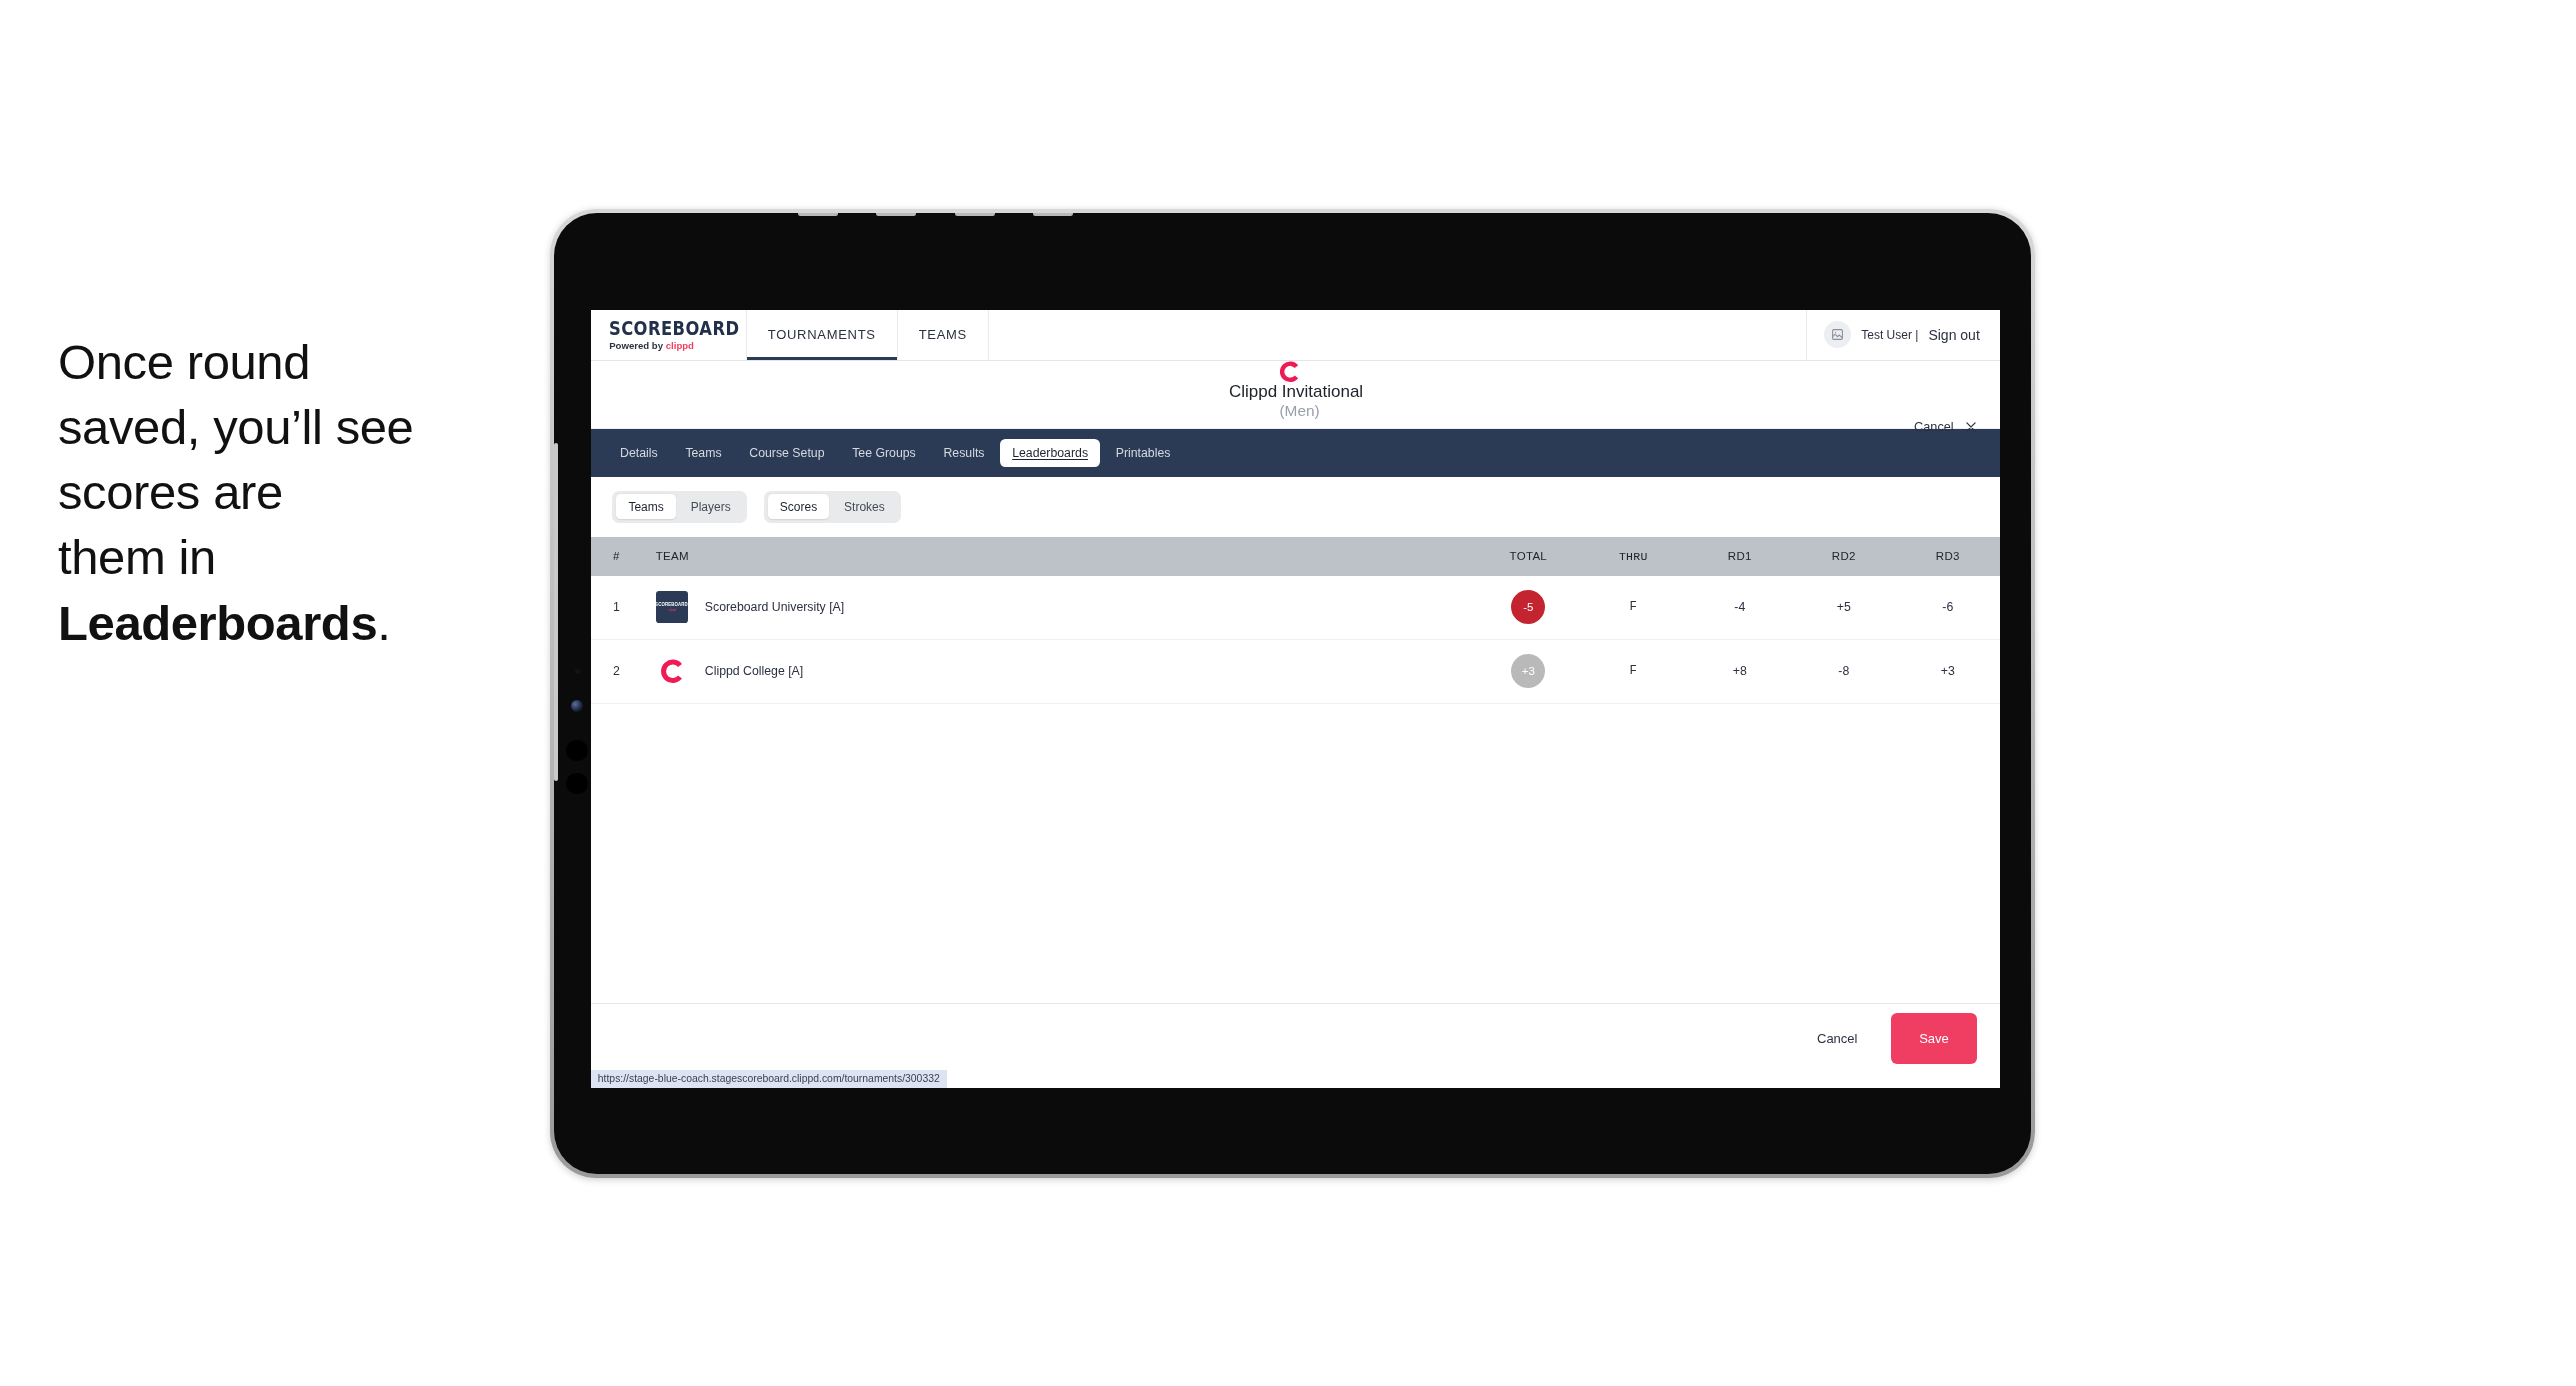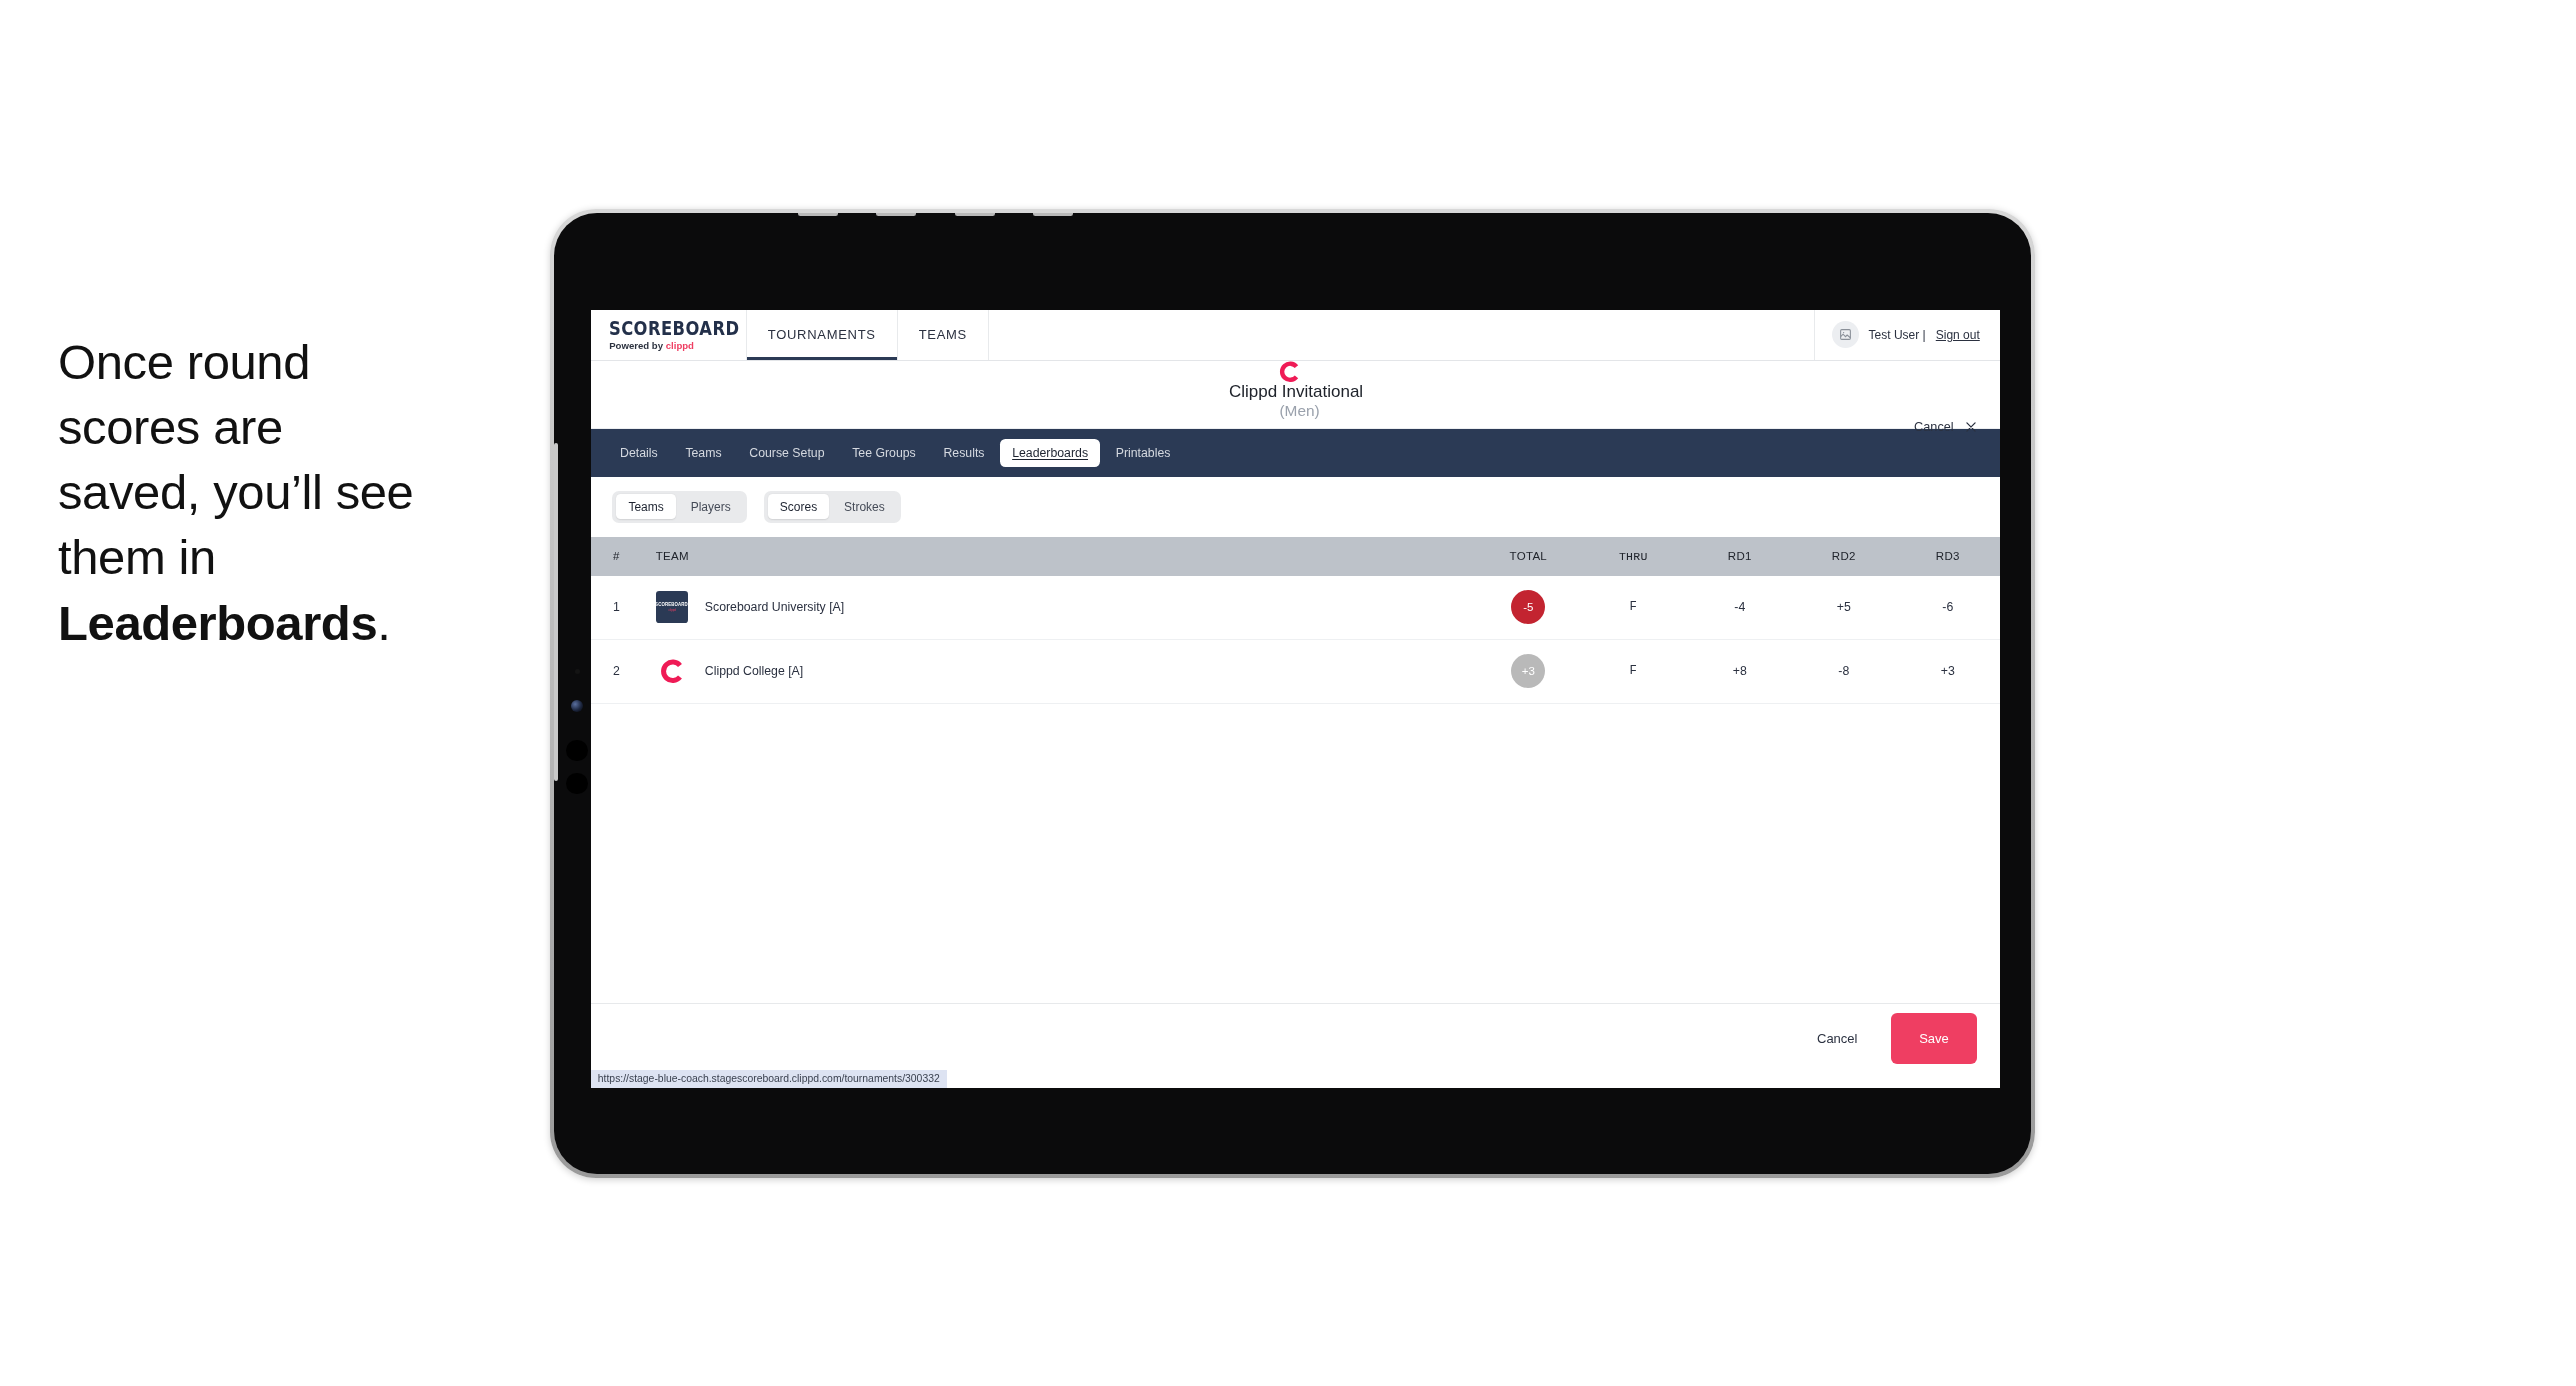--- a/index.html
+++ b/index.html
@@ -164,21 +164,21 @@
     gap: 10px;
     padding: 0 20px 0 17px;
   }
   .avatar {
     width: 27px; height: 27px;
     border-radius: 50%;
     background: #eceef1;
     display: flex; align-items: center; justify-content: center;
   }
   .user-name { font-size: 12px; color: #2b3140; }
-  .sign-out  { font-size: 12px; color: #2b3140; cursor: pointer; text-decoration: underline; }
+  .sign-out  { font-size: 14px; color: #2b3140; cursor: pointer; }
 
   
   .title-card {
     height: 68px;
     background: #ffffff;
     border-bottom: 0.8px solid #eceef0;
     display: flex;
     align-items: center;
     padding: 0 21.5px 0 23px;
     flex-direction: column;
@@ -357,22 +357,22 @@
     font-family: "Liberation Sans", sans-serif;
   }
 </style>
 </head>
 <body>
 
 <div id="stage">
 
   <div class="caption">
     <div>Once round</div>
+    <div>saved, you’ll see</div>
     <div>scores are</div>
-    <div>saved, you’ll see</div>
     <div>them in</div>
     <div><span class="strong">Leaderboards</span><span>.</span></div>
   </div>
 
   <div id="tablet">
     <div id="tablet-inner">
 
       <div class="top-btn b1"></div>
       <div class="top-btn b2"></div>
       <div class="top-btn b3"></div>

